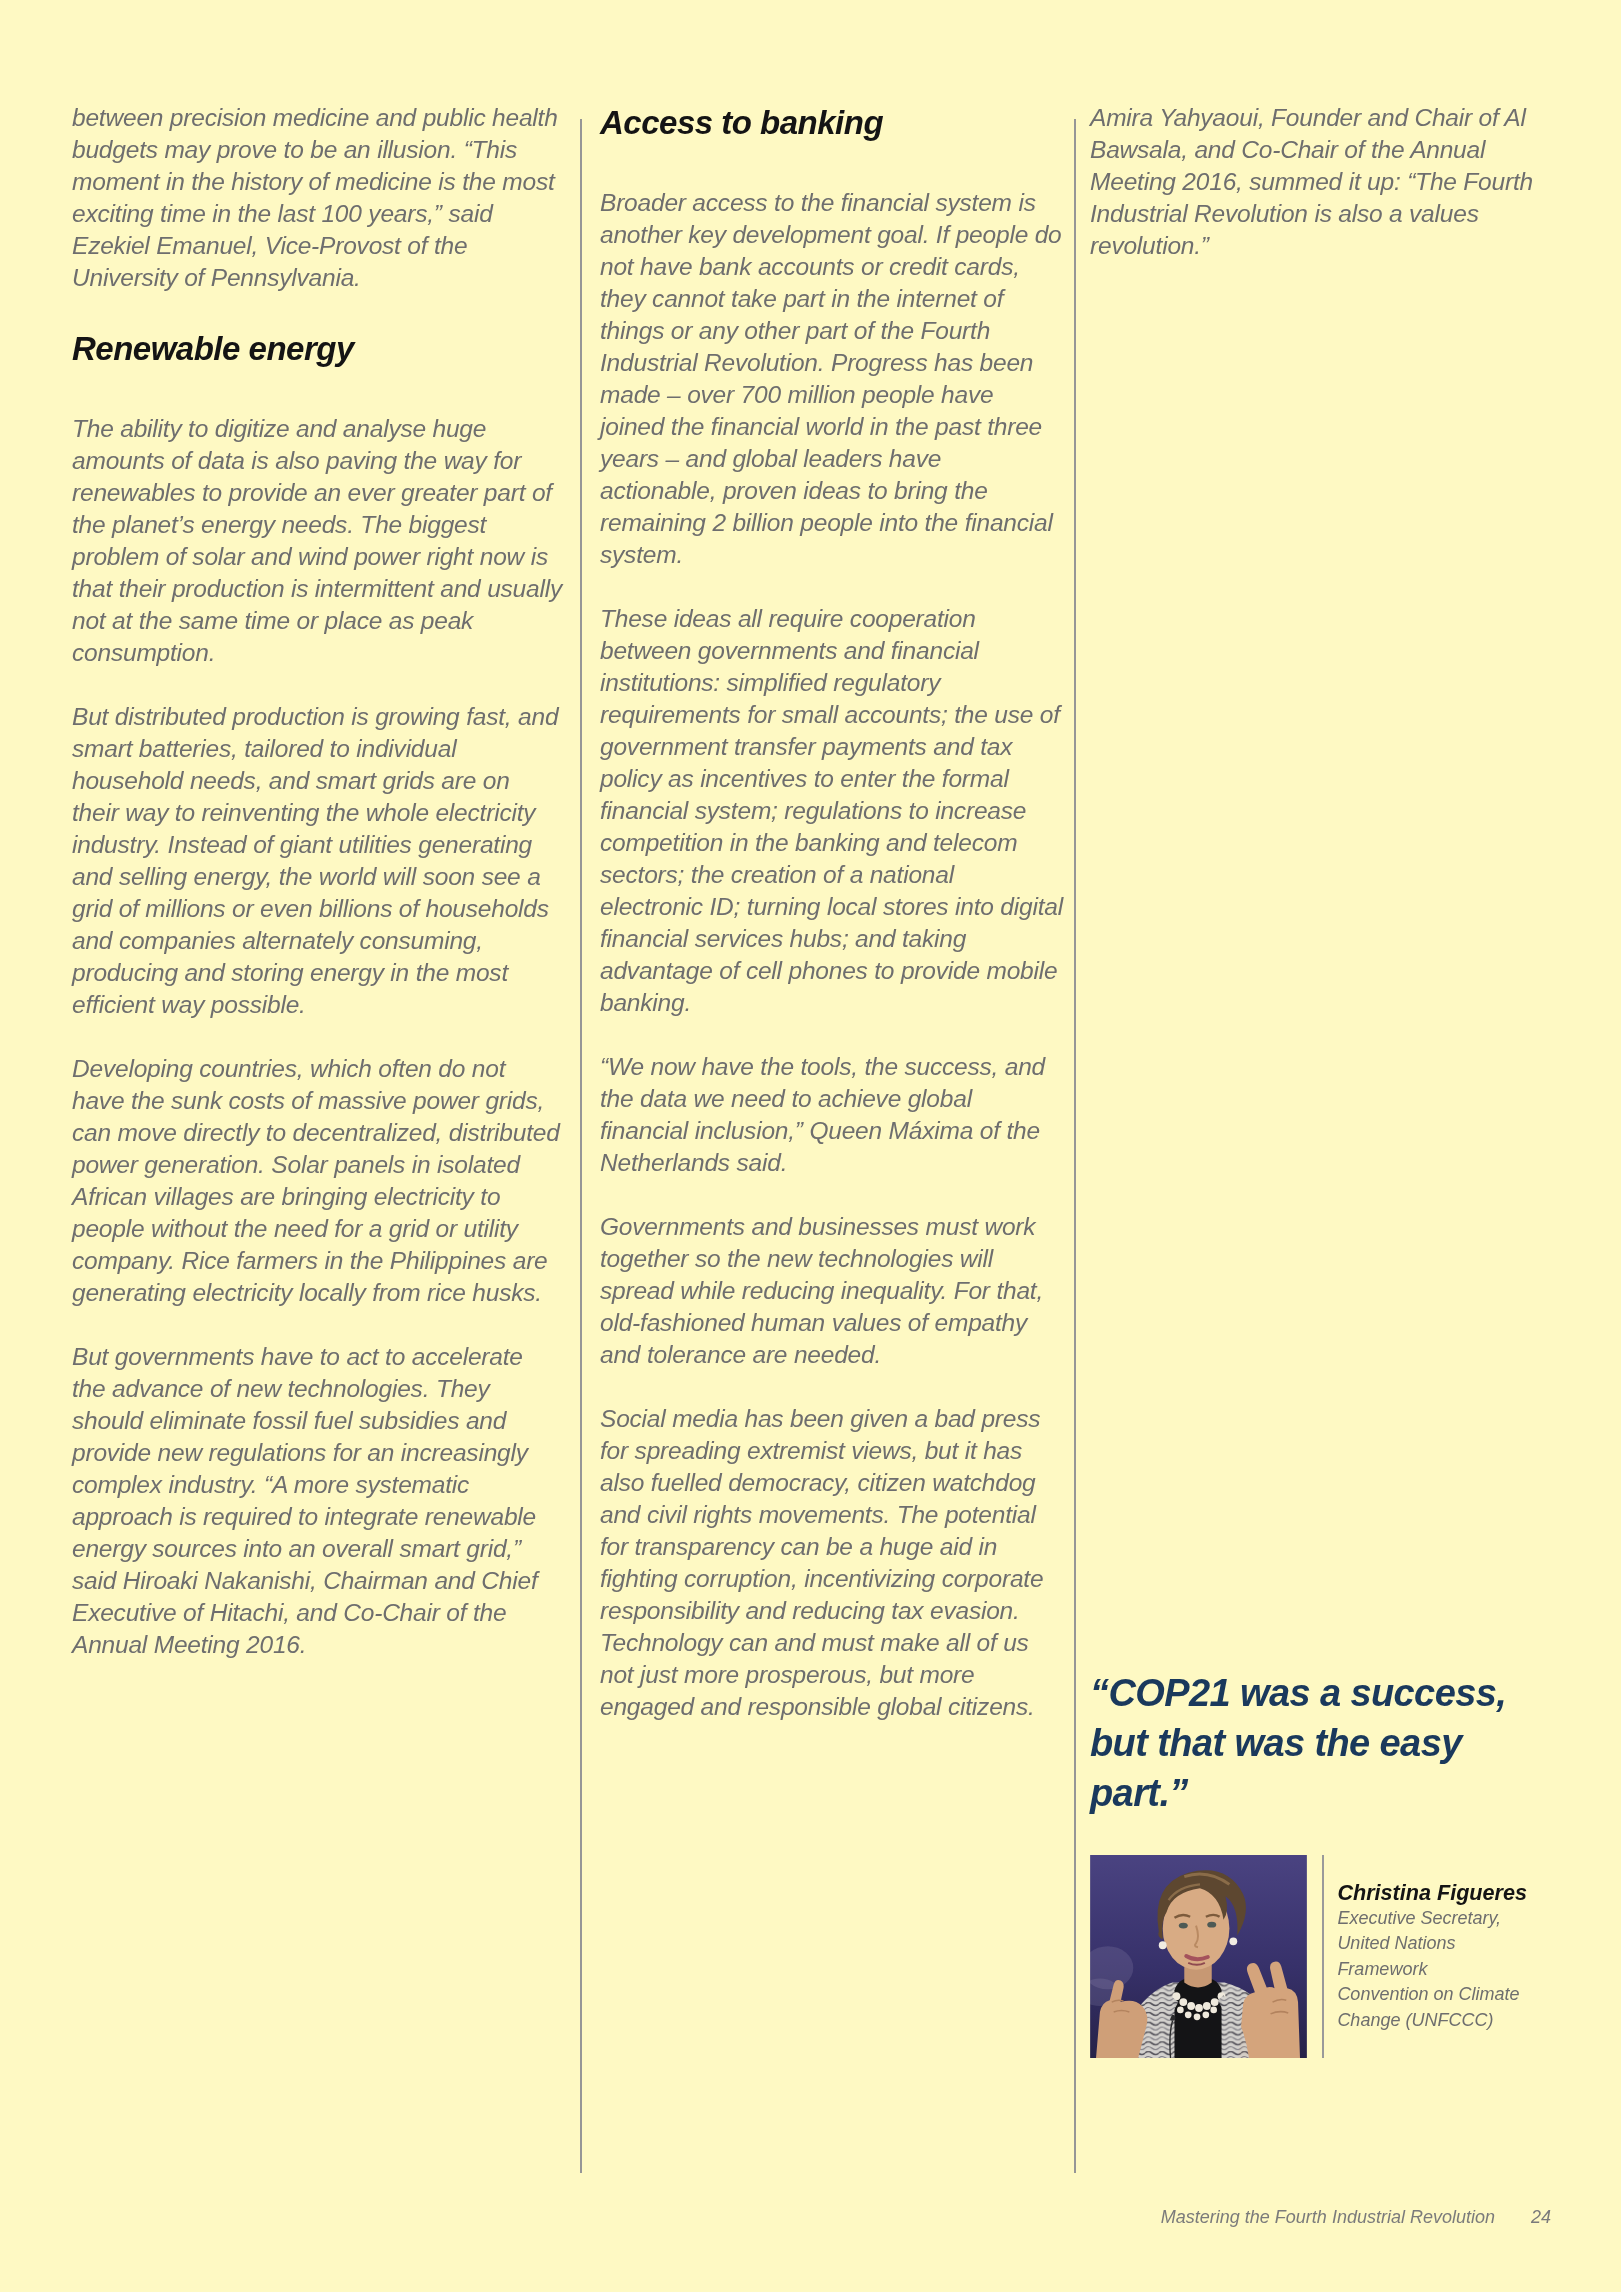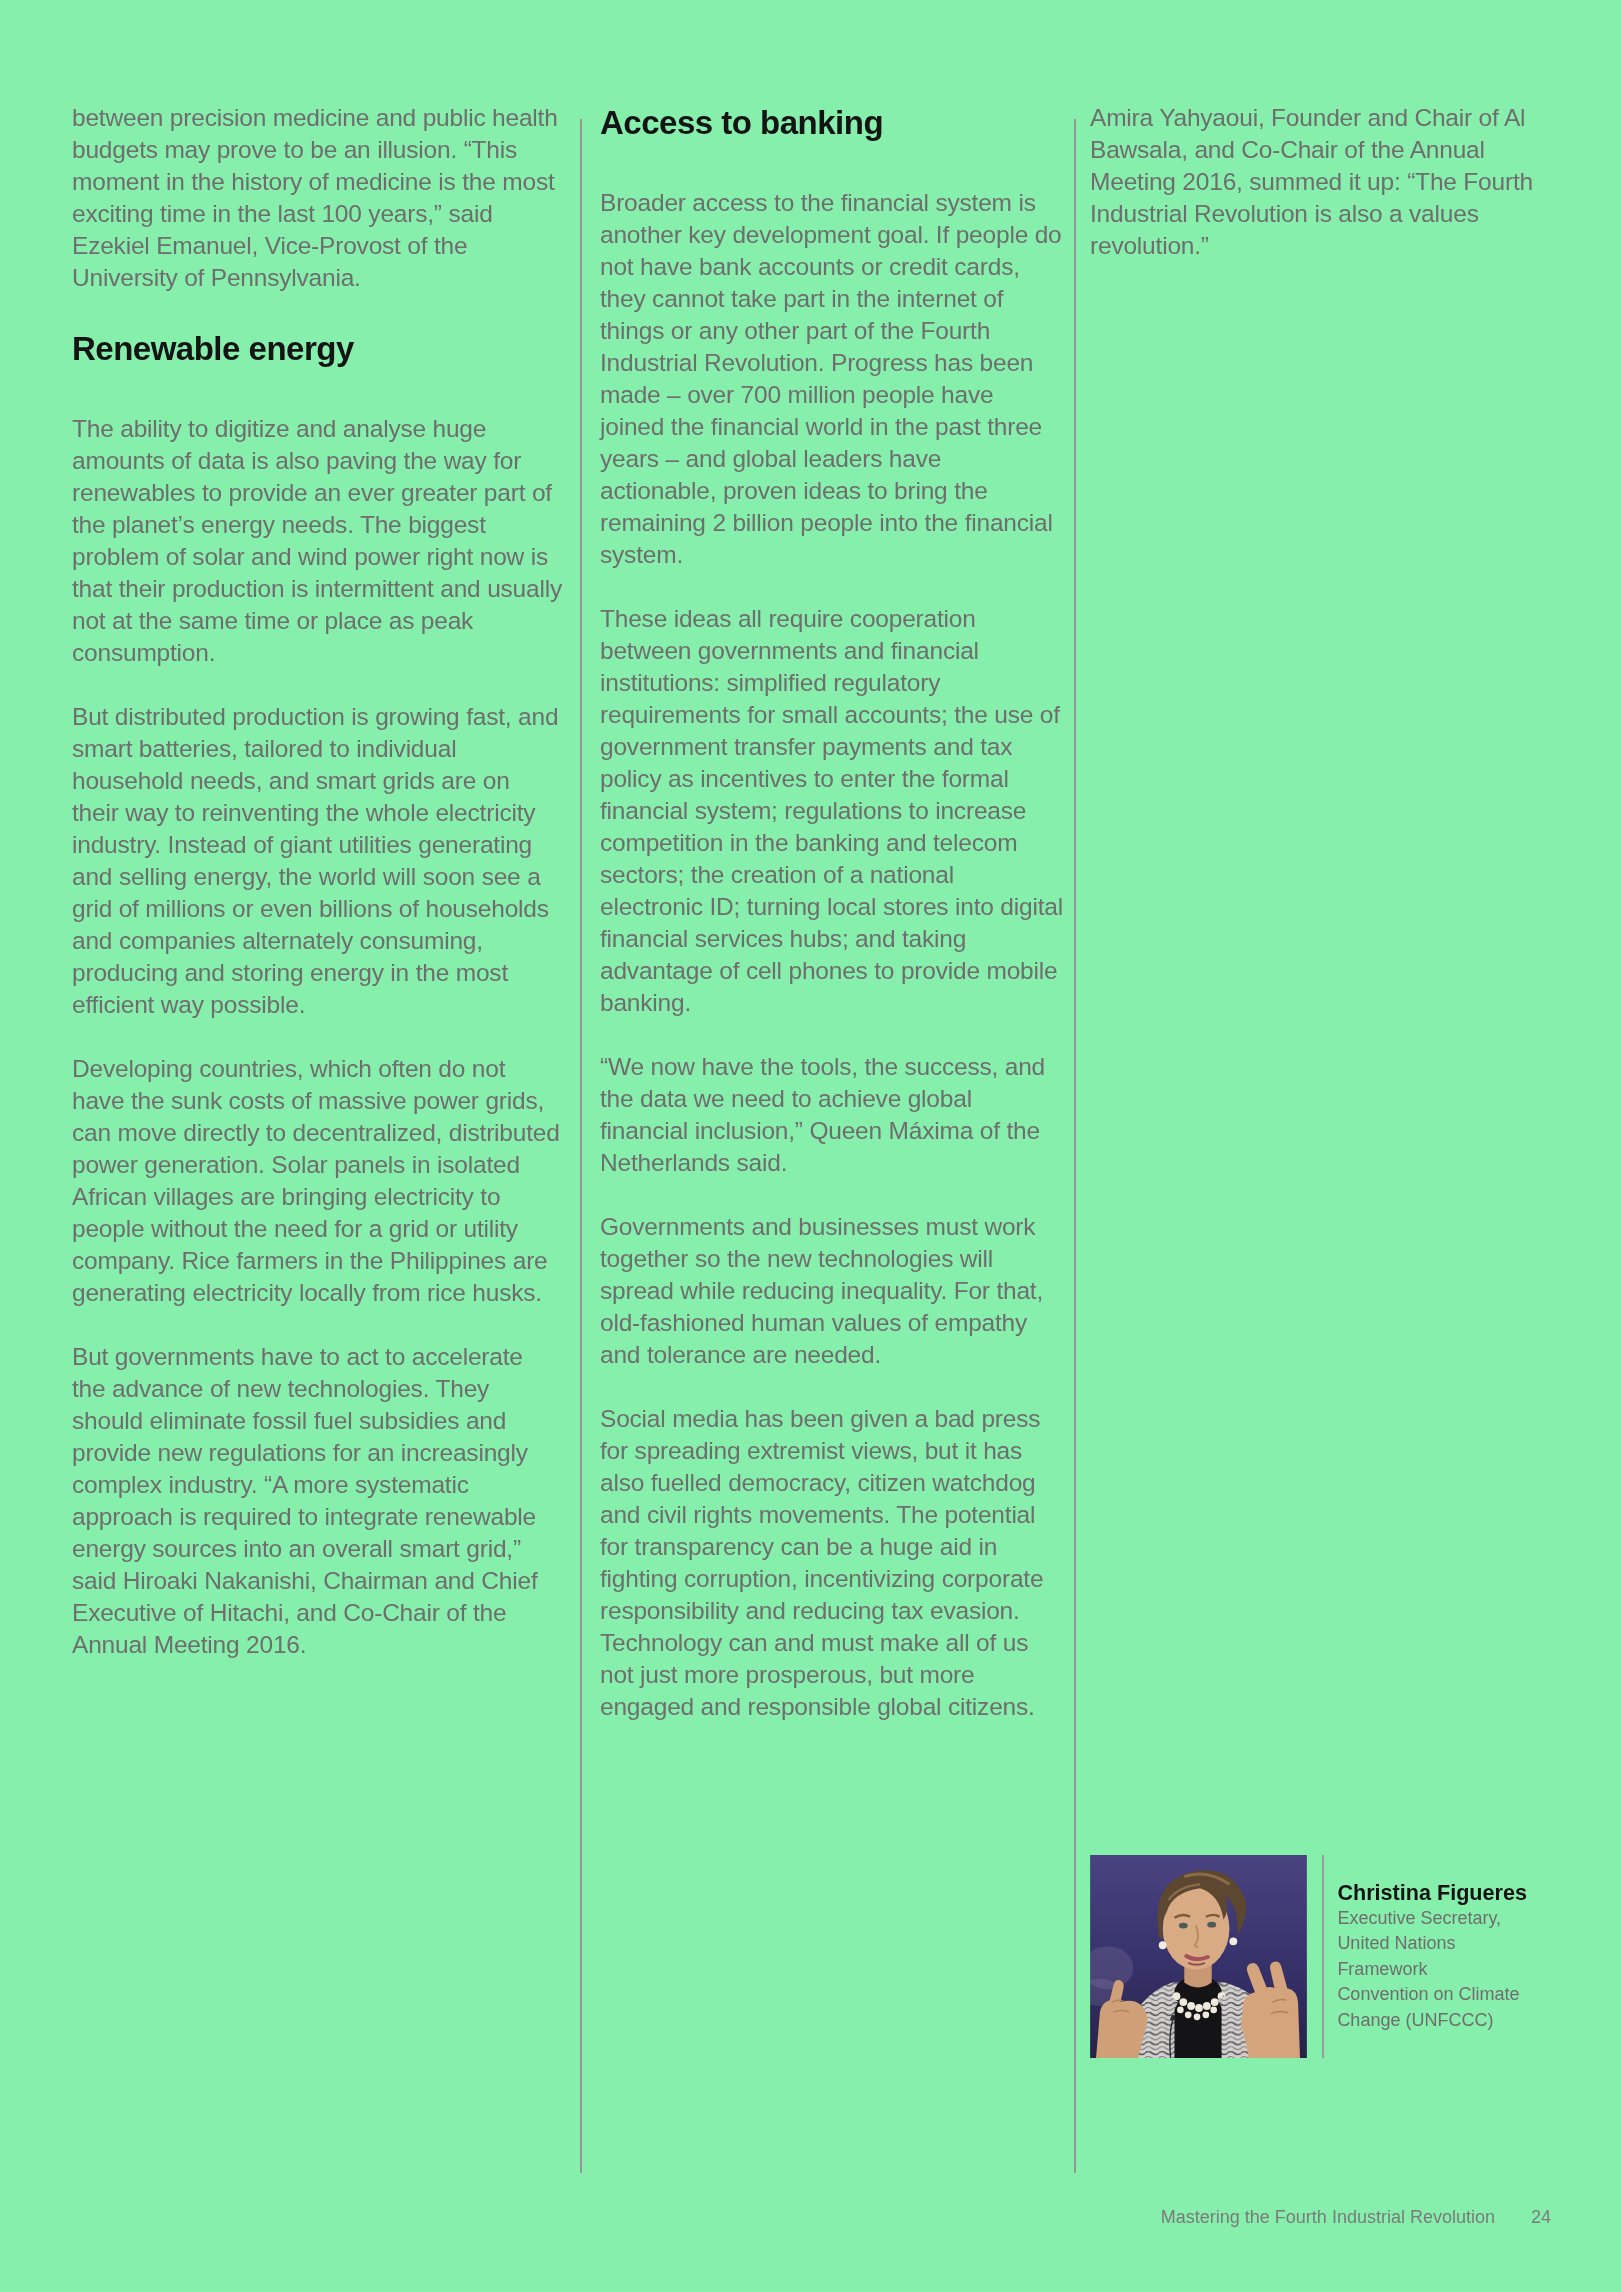--- a/index.html
+++ b/index.html
@@ -7,24 +7,25 @@
     --heading-black:#141414;
     --accent-navy:#1a395c;
     --divider-gray:#969696;
     --footer-gray:#7b7b7b;
   }
   *{margin:0;padding:0;box-sizing:border-box;}
   html,body{background:#e8e8e8;}
   .page{
     position:relative;
     width:1621px;height:2293px;
-    background:#86efac;
+    background:#fef9c3;
     margin:0 auto;
     overflow:hidden;
     font-family:"Liberation Sans","DejaVu Sans",sans-serif;
+    font-style:italic;
   }
   .col{position:absolute;top:102px;}
   .col-1{left:72px;width:490px;}
   .col-2{left:600px;width:463px;}
   .col-3{left:1090px;width:463px;height:2098px;}
   .body-text{
     font-size:24.5px;line-height:32px;letter-spacing:-0.2px;
     color:var(--body-gray);
     margin:0 0 32px 0;
   }
@@ -95,20 +96,23 @@
     <p class="body-text">“We now have the tools, the success, and the data we need to achieve global financial inclusion,” Queen Máxima of the Netherlands said.</p>
     <p class="body-text">Governments and businesses must work together so the new technologies will spread while reducing inequality. For that, old-fashioned human values of empathy and tolerance are needed.</p>
     <p class="body-text">Social media has been given a bad press for spreading extremist views, but it has also fuelled democracy, citizen watchdog and civil rights movements. The potential for transparency can be a huge aid in fighting corruption, incentivizing corporate responsibility and reducing tax evasion. Technology can and must make all of us not just more prosperous, but more engaged and responsible global citizens.</p>
   </section>
 
   <div class="vrule vrule-2"></div>
 
   <section class="col col-3">
     <p class="body-text">Amira Yahyaoui, Founder and Chair of Al Bawsala, and Co-Chair of the Annual Meeting 2016, summed it up: “The Fourth Industrial Revolution is also a values revolution.”</p>
 
+    <blockquote class="pull-quote">“COP21 was a success,
+but that was the easy
+part.”</blockquote>
 
     <figure class="figure-block">
       <svg class="photo-frame" viewBox="0 0 221 207" xmlns="http://www.w3.org/2000/svg" role="img">
         <defs>
           <linearGradient id="bgGrad" x1="0" y1="0" x2="0" y2="1">
             <stop offset="0" stop-color="#4a4381"></stop>
             <stop offset="0.55" stop-color="#37316a"></stop>
             <stop offset="1" stop-color="#262248"></stop>
           </linearGradient>
           <pattern id="tweed" width="14" height="10" patternUnits="userSpaceOnUse">

